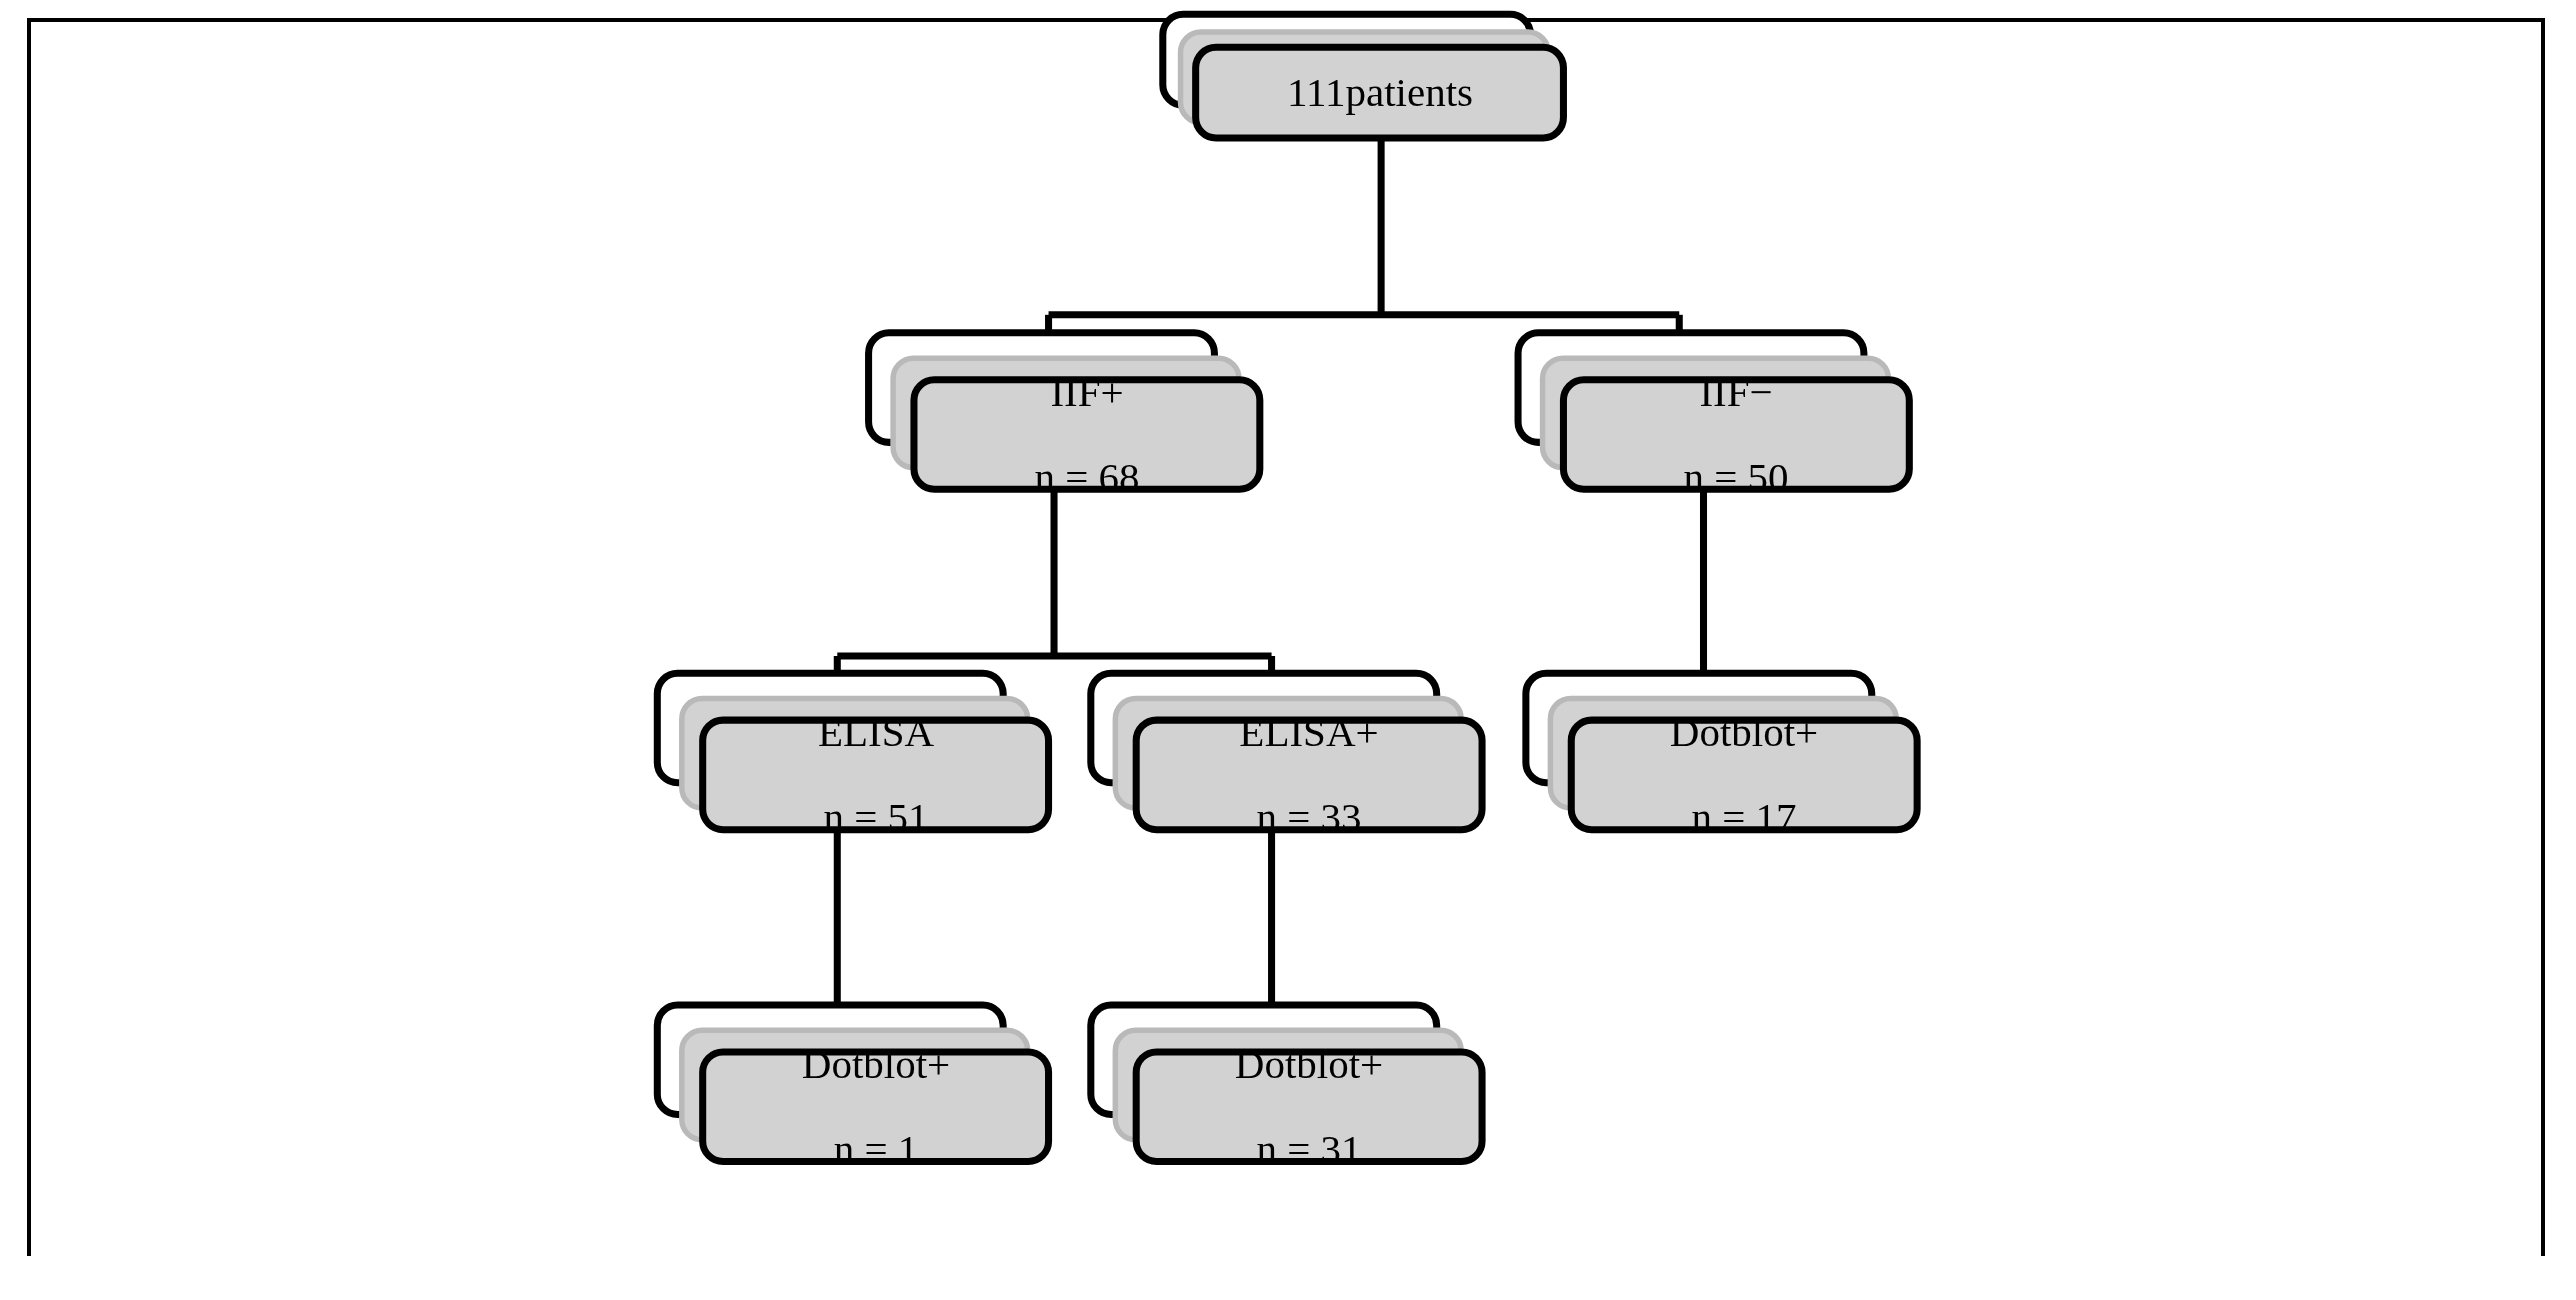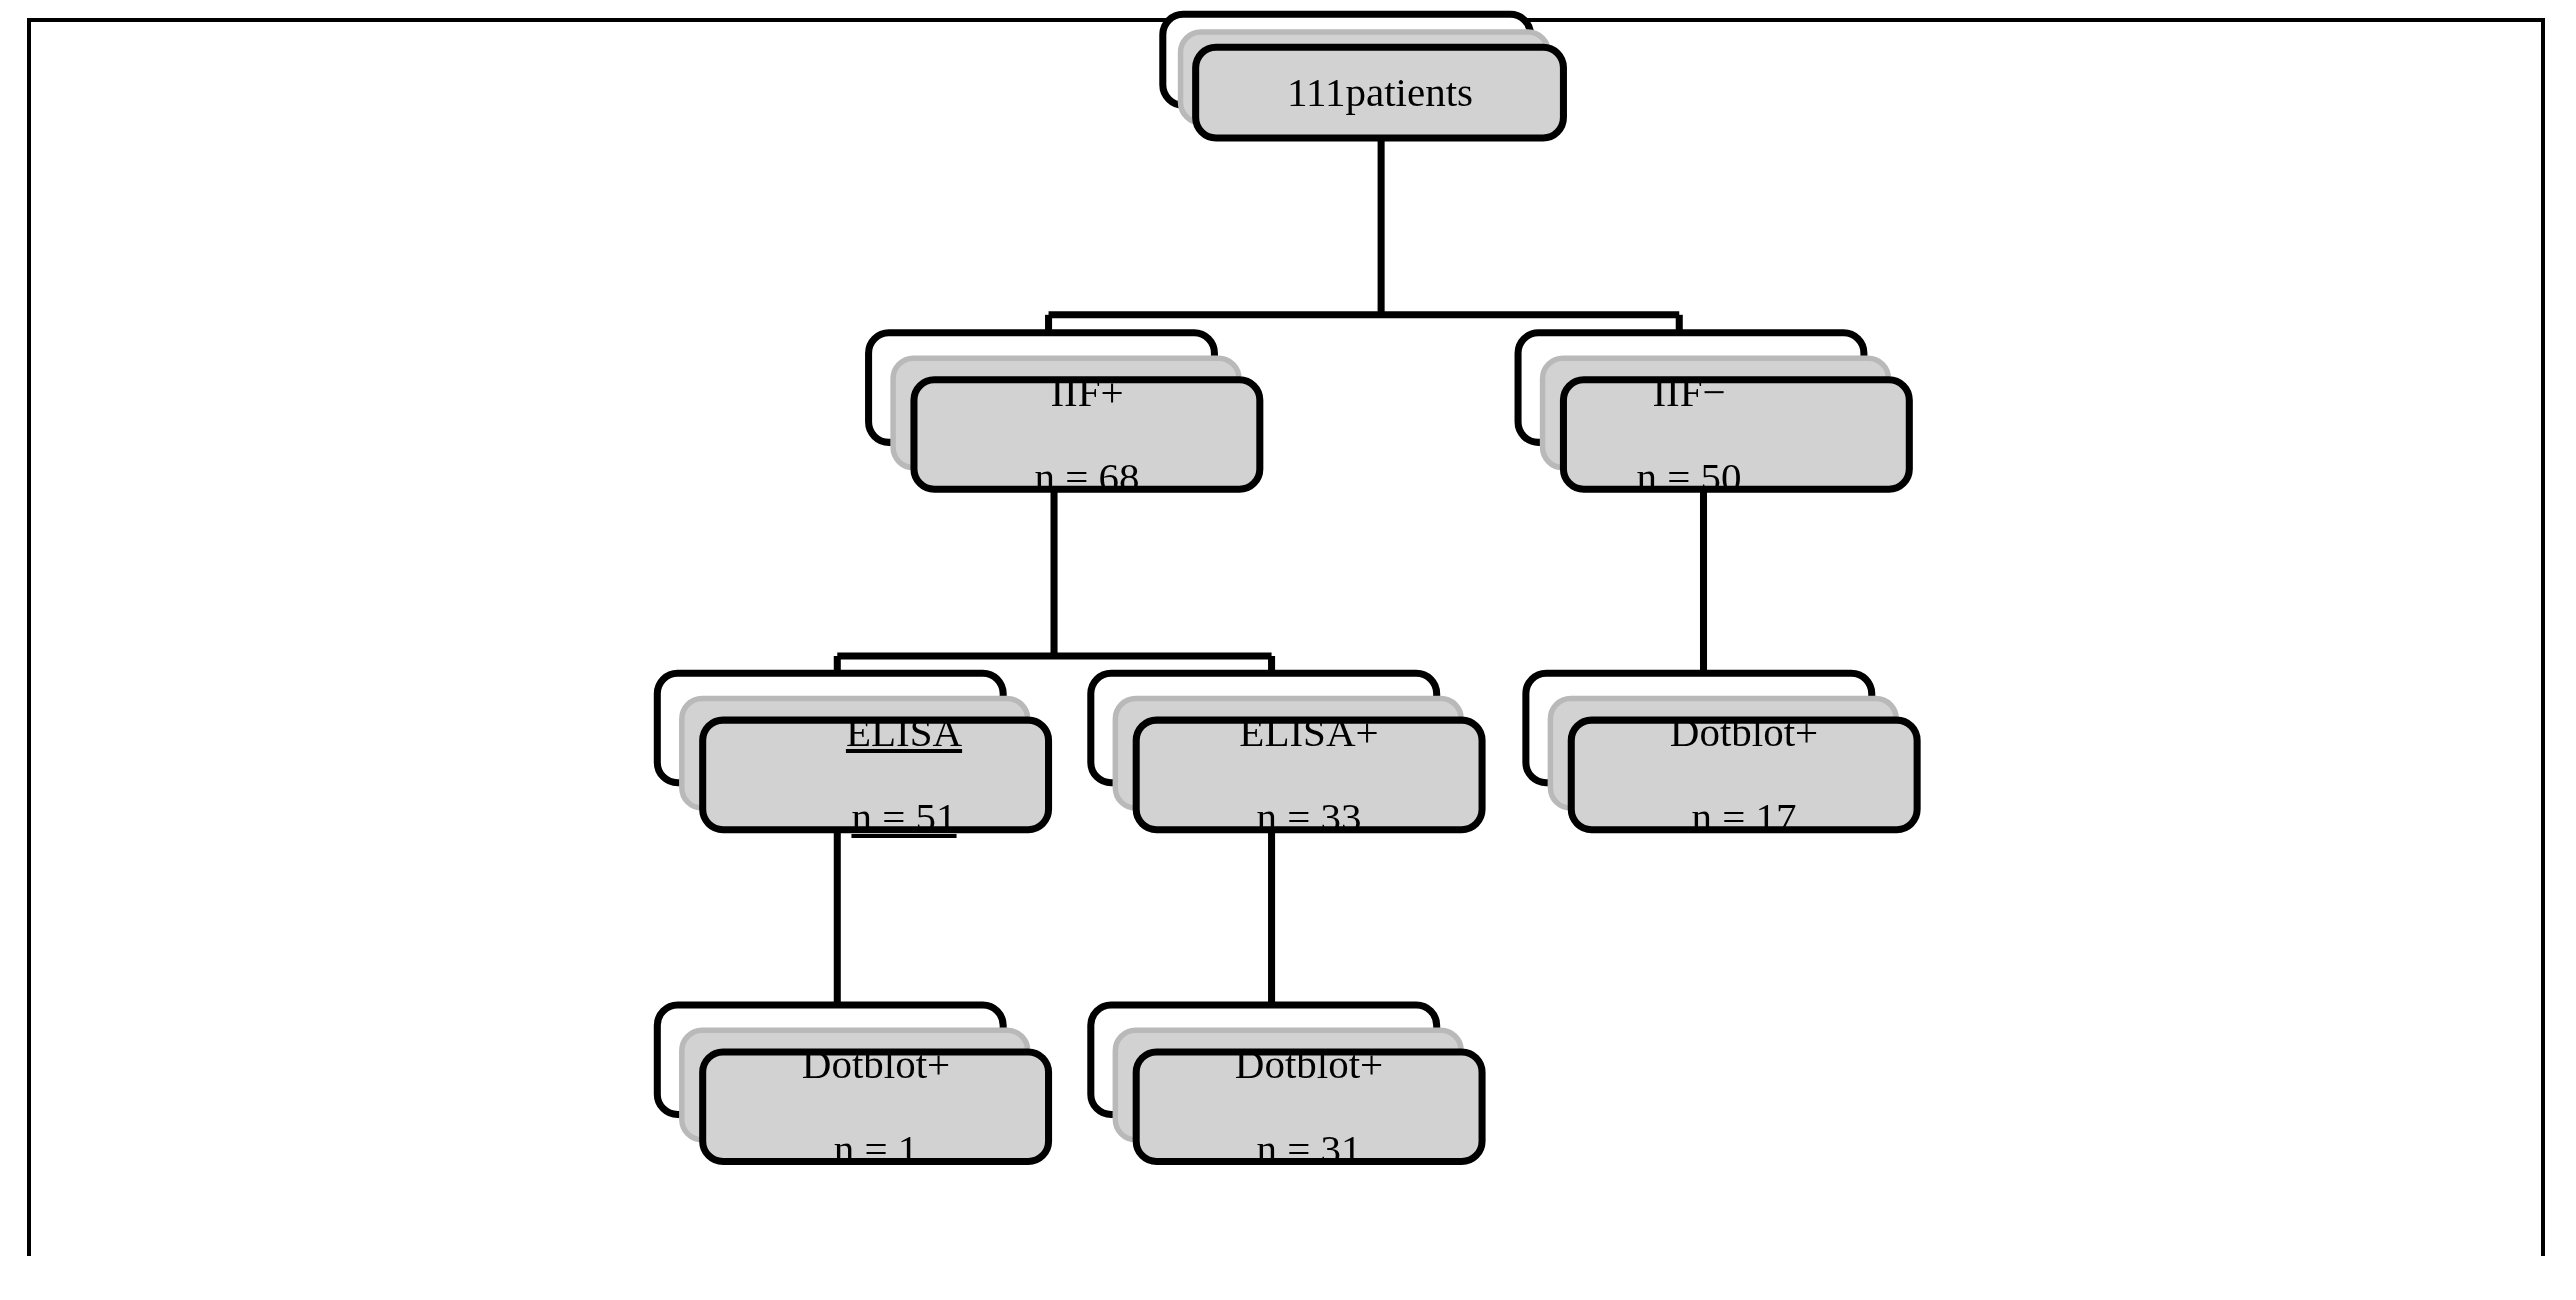--- a/index.html
+++ b/index.html
@@ -127,25 +127,25 @@
   </svg>
 
   <div id="labels">
       <div class="node-label single" style="left: 1196px; top: 47px; width: 368px; height: 91px;">
         <span class="line1">111patients</span>
       </div>
       <div class="node-label" style="left: 914px; top: 380px; width: 346px; height: 110px;">
         <span class="line1">IIF+</span>
         <span class="line2">n = 68</span>
       </div>
-      <div class="node-label" style="left: 1516px; top: 380px; width: 346px; height: 110px;">
+      <div class="node-label" style="left: 1563px; top: 380px; width: 346px; height: 110px;">
         <span class="line1">IIF−</span>
         <span class="line2">n = 50</span>
       </div>
-      <div class="node-label" style="left: 731px; top: 720px; width: 346px; height: 110px; text-decoration: underline;">
+      <div class="node-label" style="left: 703px; top: 720px; width: 346px; height: 110px;">
         <span class="line1">ELISA</span>
         <span class="line2">n = 51</span>
       </div>
       <div class="node-label" style="left: 1136px; top: 720px; width: 346px; height: 110px;">
         <span class="line1">ELISA+</span>
         <span class="line2">n = 33</span>
       </div>
       <div class="node-label" style="left: 1571px; top: 720px; width: 346px; height: 110px;">
         <span class="line1">Dotblot+</span>
         <span class="line2">n = 17</span>

